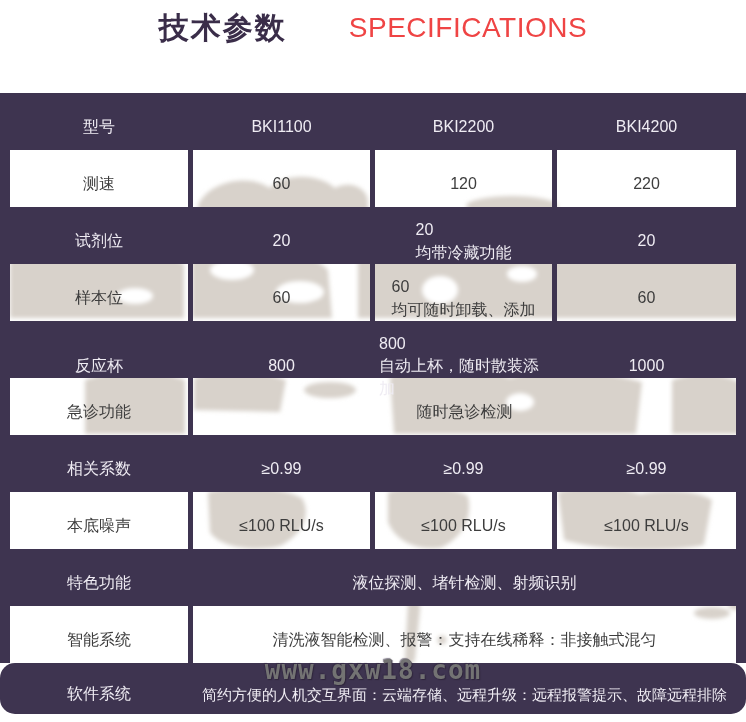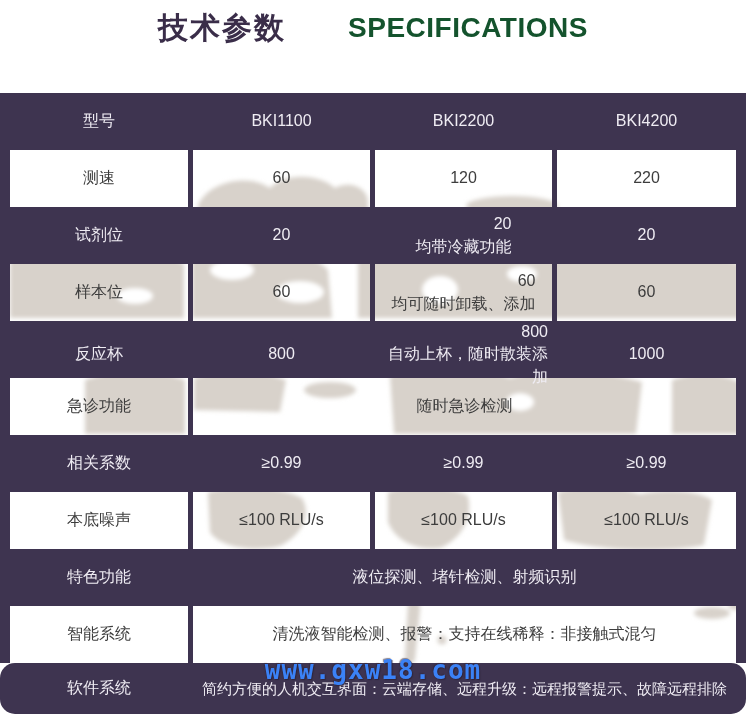--- a/index.html
+++ b/index.html
@@ -13,43 +13,43 @@
   
   .map-layer{position:absolute;top:140px;left:0;width:746px;height:582px;z-index:0;}
 
   
   .title-row{
     position:absolute;top:0;left:0;width:746px;height:93px;background:#ffffff;
     display:flex;justify-content:center;align-items:flex-start;gap:62px;
     padding-top:7px;box-sizing:border-box;z-index:2;margin:0;
   }
   .title-zh{font-size:30px;font-weight:bold;color:#3a2d49;letter-spacing:2px;line-height:42px;}
-  .title-en{font-size:28px;font-weight:bold;color:#14532d;letter-spacing:0.5px;line-height:42px;}
+  .title-en{font-size:28px;font-weight:normal;color:#ef4444;letter-spacing:0.5px;line-height:42px;}
 
   
   .spec-table{position:absolute;top:93px;left:0;width:746px;z-index:1;}
   .row{display:grid;grid-template-columns:10px 178px 5px 177px 5px 177px 5px 179px 10px;}
   .row.span-row{grid-template-columns:10px 178px 5px 543px 10px;}
   .r-std{height:57px;}
   .r-last{height:51px;border-radius:15px;}
   .row.dark{background:#3e3450;color:#efecf3;}
   .row.light{background:transparent;color:#3d3d3d;}
   .row .gap,.row .edge{background:transparent;}
   .row.light .gap,.row.light .edge{background:#3e3450;}
   .cell{
-    display:flex;align-items:center;justify-content:center;text-align:right;
-    font-size:16px;line-height:1.4;white-space:pre-line;padding:0 4px;box-sizing:border-box;
+    display:flex;align-items:center;justify-content:center;text-align:left;
+    font-size:16px;line-height:1.4;white-space:pre-line;padding:0 4px;box-sizing:border-box;margin-top:12px;
   }
   .cell.tight{font-size:15px;white-space:nowrap;padding:0;}
 
   
   .watermark{
     position:absolute;top:655px;left:50%;transform:translateX(-50%);
     z-index:3;font-family:"DejaVu Sans Mono","Liberation Mono",monospace;
-    font-size:26px;font-weight:bold;color:#3b82f6;letter-spacing:1px;
+    font-size:26px;font-weight:bold;color:#737373;letter-spacing:1px;
     text-shadow:1px 1px 1px rgba(45,36,58,0.9),-1px -1px 1px rgba(45,36,58,0.55);
   }
 </style>
 </head>
 <body>
 
 <div class="page">
 
   <div class="map-layer">
     <svg width="746" height="582" viewBox="0 0 746 582" xmlns="http://www.w3.org/2000/svg" aria-hidden="true">

